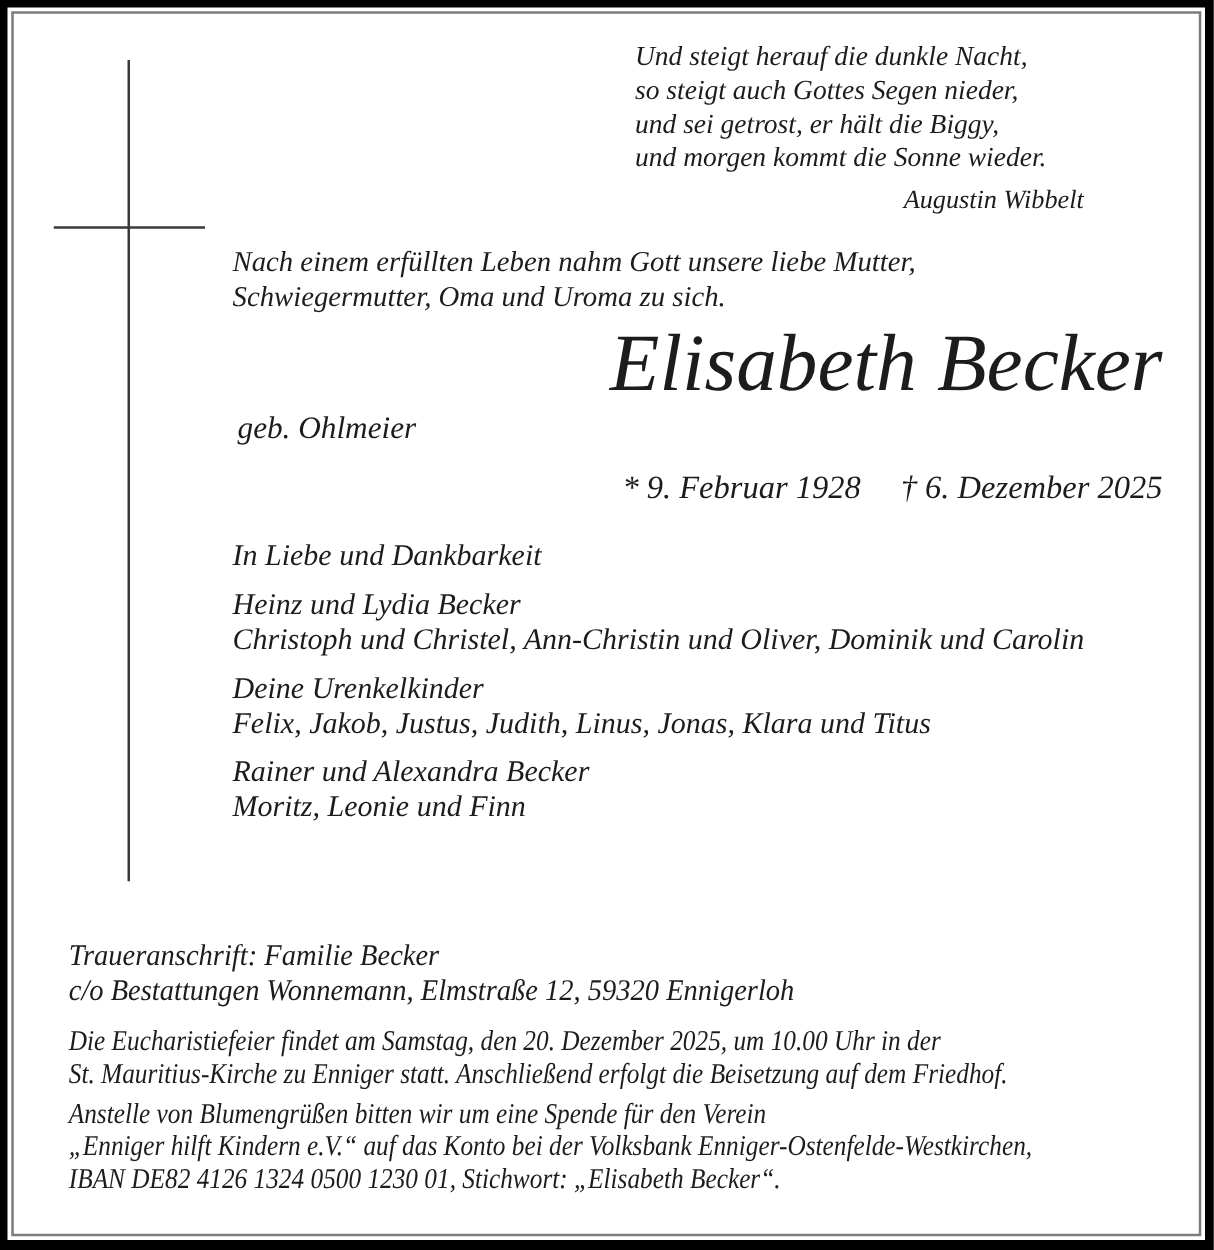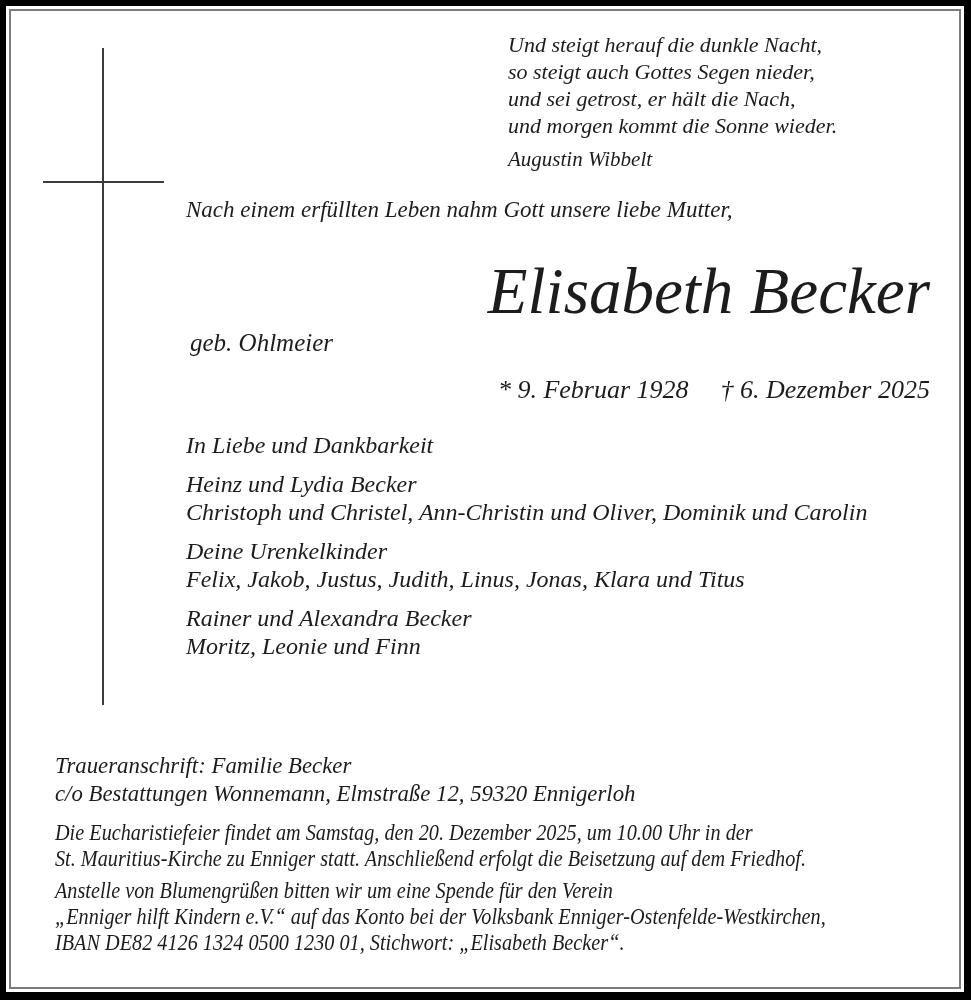--- a/index.html
+++ b/index.html
@@ -14,21 +14,21 @@
   .layer{position:absolute;left:0;top:0;width:971px;height:772px;}
   .line{white-space:nowrap;}
   .it{font-style:italic;}
 
   
   .cross-v{position:absolute;left:102px;top:48px;width:2px;height:657px;background:#3a3a3a;}
   .cross-h{position:absolute;left:43px;top:181px;width:121px;height:2px;background:#3a3a3a;}
 
   
   .poem{position:absolute;left:508px;top:31px;font-size:22px;line-height:27px;}
-  .poem-attr{position:absolute;left:508px;top:147px;width:359px;font-size:21px;}
+  .poem-attr{position:absolute;left:508px;top:147px;width:359px;text-align:right;font-size:21px;}
 
   
   .intro{position:absolute;left:186px;top:196px;font-size:23px;line-height:28px;}
 
   
   .name{position:absolute;left:190px;top:259px;width:740px;text-align:right;font-size:65px;line-height:65px;}
   .maiden{position:absolute;left:190px;top:330px;width:740px;text-align:left;font-size:25px;line-height:25px;}
   .dates{position:absolute;left:190px;top:376px;width:740px;text-align:right;font-size:26px;line-height:28px;}
   .dates .death{margin-left:32px;}
 
@@ -52,27 +52,28 @@
 <div class="layer">
 
   <div>
     <div class="cross-v"></div>
     <div class="cross-h"></div>
   </div>
 
   <div class="poem it">
     <div class="line">Und steigt herauf die dunkle Nacht,</div>
     <div class="line">so steigt auch Gottes Segen nieder,</div>
-    <div class="line">und sei getrost, er hält die Nach,</div>
+    <div class="line">und sei getrost, er hält die Biggy,</div>
     <div class="line">und morgen kommt die Sonne wieder.</div>
   </div>
   <div class="poem-attr it">Augustin Wibbelt</div>
 
   <div class="intro it">
     <div class="line">Nach einem erfüllten Leben nahm Gott unsere liebe Mutter,</div>
+    <div class="line">Schwiegermutter, Oma und Uroma zu sich.</div>
   </div>
 
   <div class="name it">Elisabeth Becker</div>
   <div class="maiden it">geb. Ohlmeier</div>
   <div class="dates it">
     <span class="birth">* 9. Februar 1928</span><span class="death">† 6. Dezember 2025</span>
   </div>
 
   <div class="mourners it">
     <div class="line lead">In Liebe und Dankbarkeit</div>

